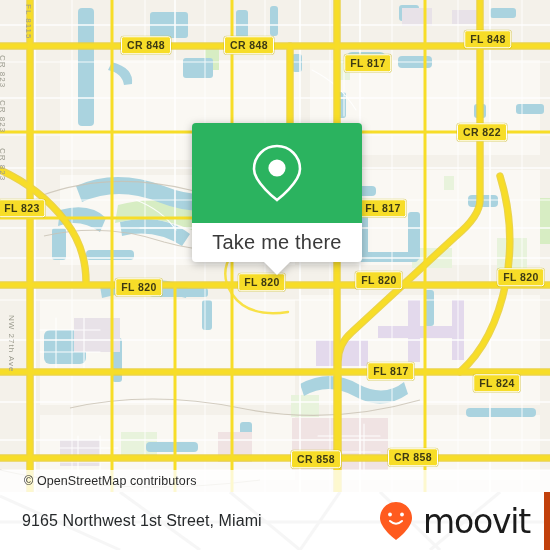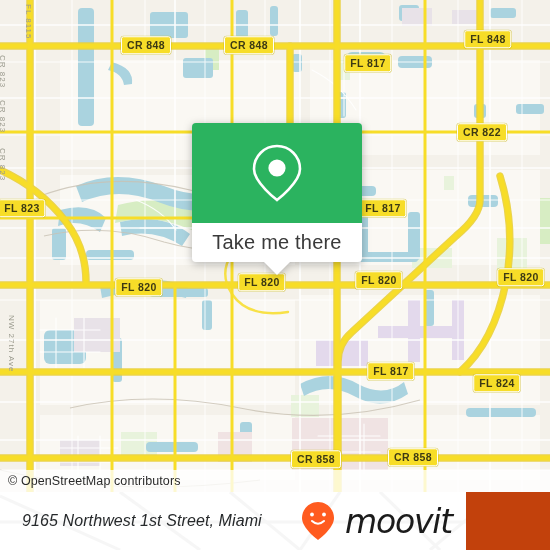--- a/index.html
+++ b/index.html
@@ -13,21 +13,21 @@
   
   #map{position:absolute;left:0;top:0;width:550px;height:492px;overflow:hidden;background:#f4f1ea;}
   #map-canvas{position:absolute;left:0;top:0;width:550px;height:492px;}
 
   
   #attribution{
     position:absolute;left:0;bottom:0;width:550px;height:22px;
     background:rgba(255,255,255,.78);
     display:flex;align-items:center;
     font-size:12.5px;color:#2b2b2b;letter-spacing:.1px;
-    padding-left:8px;box-sizing:border-box;
+    padding-left:24px;box-sizing:border-box;
     z-index:40;
   }
 
   
   #popup{
     position:absolute;left:192px;top:123px;width:170px;
     z-index:60;
     filter:drop-shadow(0 2px 4px rgba(0,0,0,.28));
   }
   #popup-top{
@@ -43,22 +43,22 @@
   #popup-tail{
     position:absolute;left:50%;bottom:-13px;transform:translateX(-50%);
     width:0;height:0;
     border-left:13px solid transparent;
     border-right:13px solid transparent;
     border-top:13px solid #ffffff;
   }
 
   
   #footer{
-    position:absolute;left:0;top:492px;width:466px;height:58px;
-    background:#ffffff;overflow:hidden;font-style:italic;
+    position:absolute;left:0;top:492px;width:544px;height:58px;
+    background:#ffffff;overflow:hidden;
   }
   #footer-bg{position:absolute;left:0;top:0;width:550px;height:58px;opacity:.5;}
   #footer-addr{
     position:absolute;left:22px;top:0;height:58px;
     display:flex;align-items:center;
     font-size:16px;color:#26292b;letter-spacing:.1px;
     z-index:2;
   }
   #brand{
     position:absolute;right:14px;top:0;height:58px;

